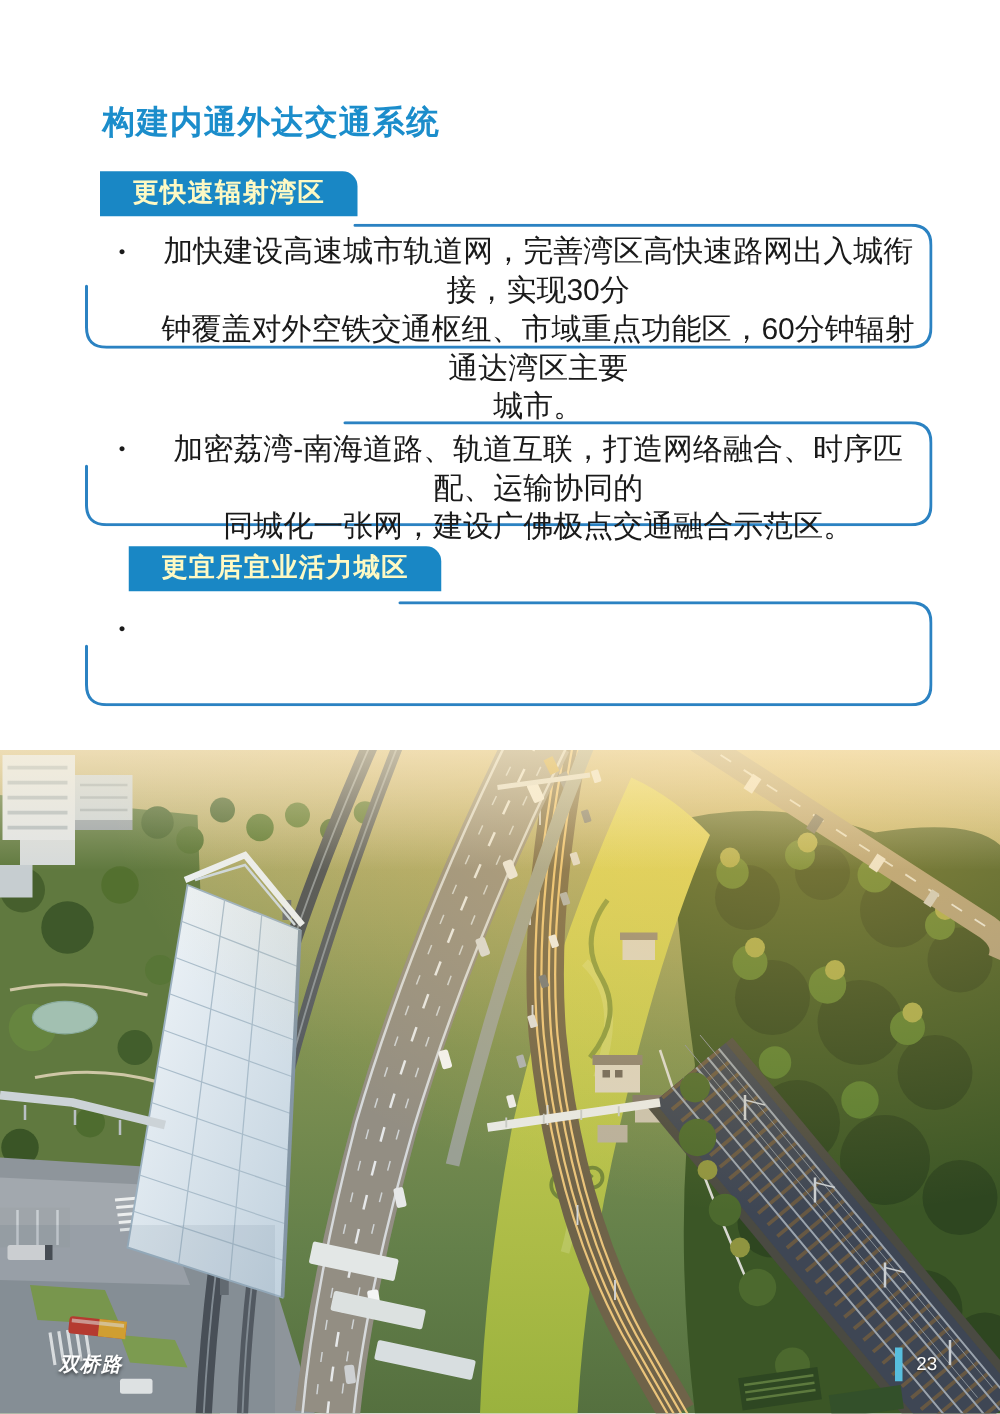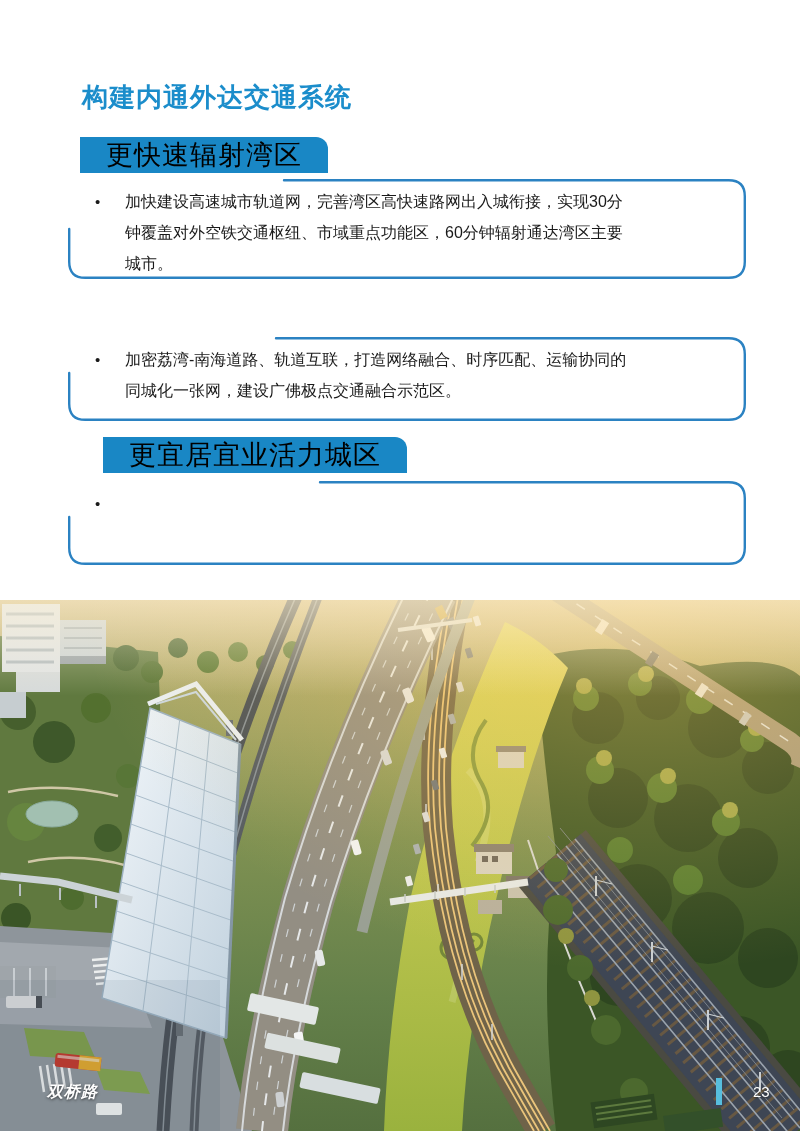--- a/index.html
+++ b/index.html
@@ -2,38 +2,38 @@
 <html><head>
 <meta charset="utf-8">
 <style>
   html,body{margin:0;padding:0;}
   body{width:800px;height:1131px;font-family:"Liberation Sans",sans-serif;}
   .page{position:relative;width:800px;height:1131px;background:#ffffff;overflow:hidden;padding-left:36px;}
 
   .title{position:absolute;left:82px;top:80px;font-size:26px;font-weight:bold;
          color:#1b8dcb;letter-spacing:1px;margin:0;}
 
-  .sec-header{position:absolute;left:80px;background:#1987c5;color:#000000;
-              font-size:27px;font-weight:normal;line-height:36px;padding:0 26px;
+  .sec-header{position:absolute;left:80px;background:#1987c5;color:#fef9c3;
+              font-size:21px;font-weight:bold;line-height:36px;padding:0 26px;
               border-radius:0 12px 0 0;letter-spacing:1px;white-space:nowrap;}
   .hd1{top:137px;} .hd2{top:293px;} .hd3{top:437px;margin-left:23px;}
 
   .bbox{position:absolute;left:68px;width:678px;}
   .bx1{top:179px;height:100px;} .bx2{top:337px;height:84px;} .bx3{top:481px;height:84px;}
   .frame{position:absolute;left:0;top:0;}
   .bbox-content{position:relative;display:flex;padding:7px 10px 0 27px;}
   .marker{flex:none;width:12px;margin-right:18px;font-size:15px;line-height:31px;color:#1a1a1a;}
-  .btext{font-size:16px;line-height:31px;color:#1a1a1a;white-space:pre-line;}
+  .btext{font-size:24px;line-height:31px;color:#1a1a1a;white-space:pre-line;text-align:center;}
 
   .photo{position:absolute;left:0;top:600px;width:800px;height:531px;overflow:hidden;}
   .photo svg{display:block;}
 
   .road-label{position:absolute;left:47px;top:1082px;color:#ffffff;font-size:16px;
               font-weight:bold;letter-spacing:1px;text-shadow:0 1px 3px rgba(0,0,0,.6);font-style:italic;}
-  .page-indicator{position:absolute;left:716px;top:1078px;display:flex;align-items:center;gap:20px;}
+  .page-indicator{position:absolute;left:716px;top:1078px;display:flex;align-items:center;}
   .page-bar{width:6px;height:27px;background:#57bede;margin-right:11px;}
   .page-num{color:#ffffff;font-size:15px;text-shadow:0 1px 2px rgba(0,0,0,.5);}
 </style>
 </head>
 <body>
 
 <div class="page">
 
   <h1 class="title">构建内通外达交通系统</h1>
 

